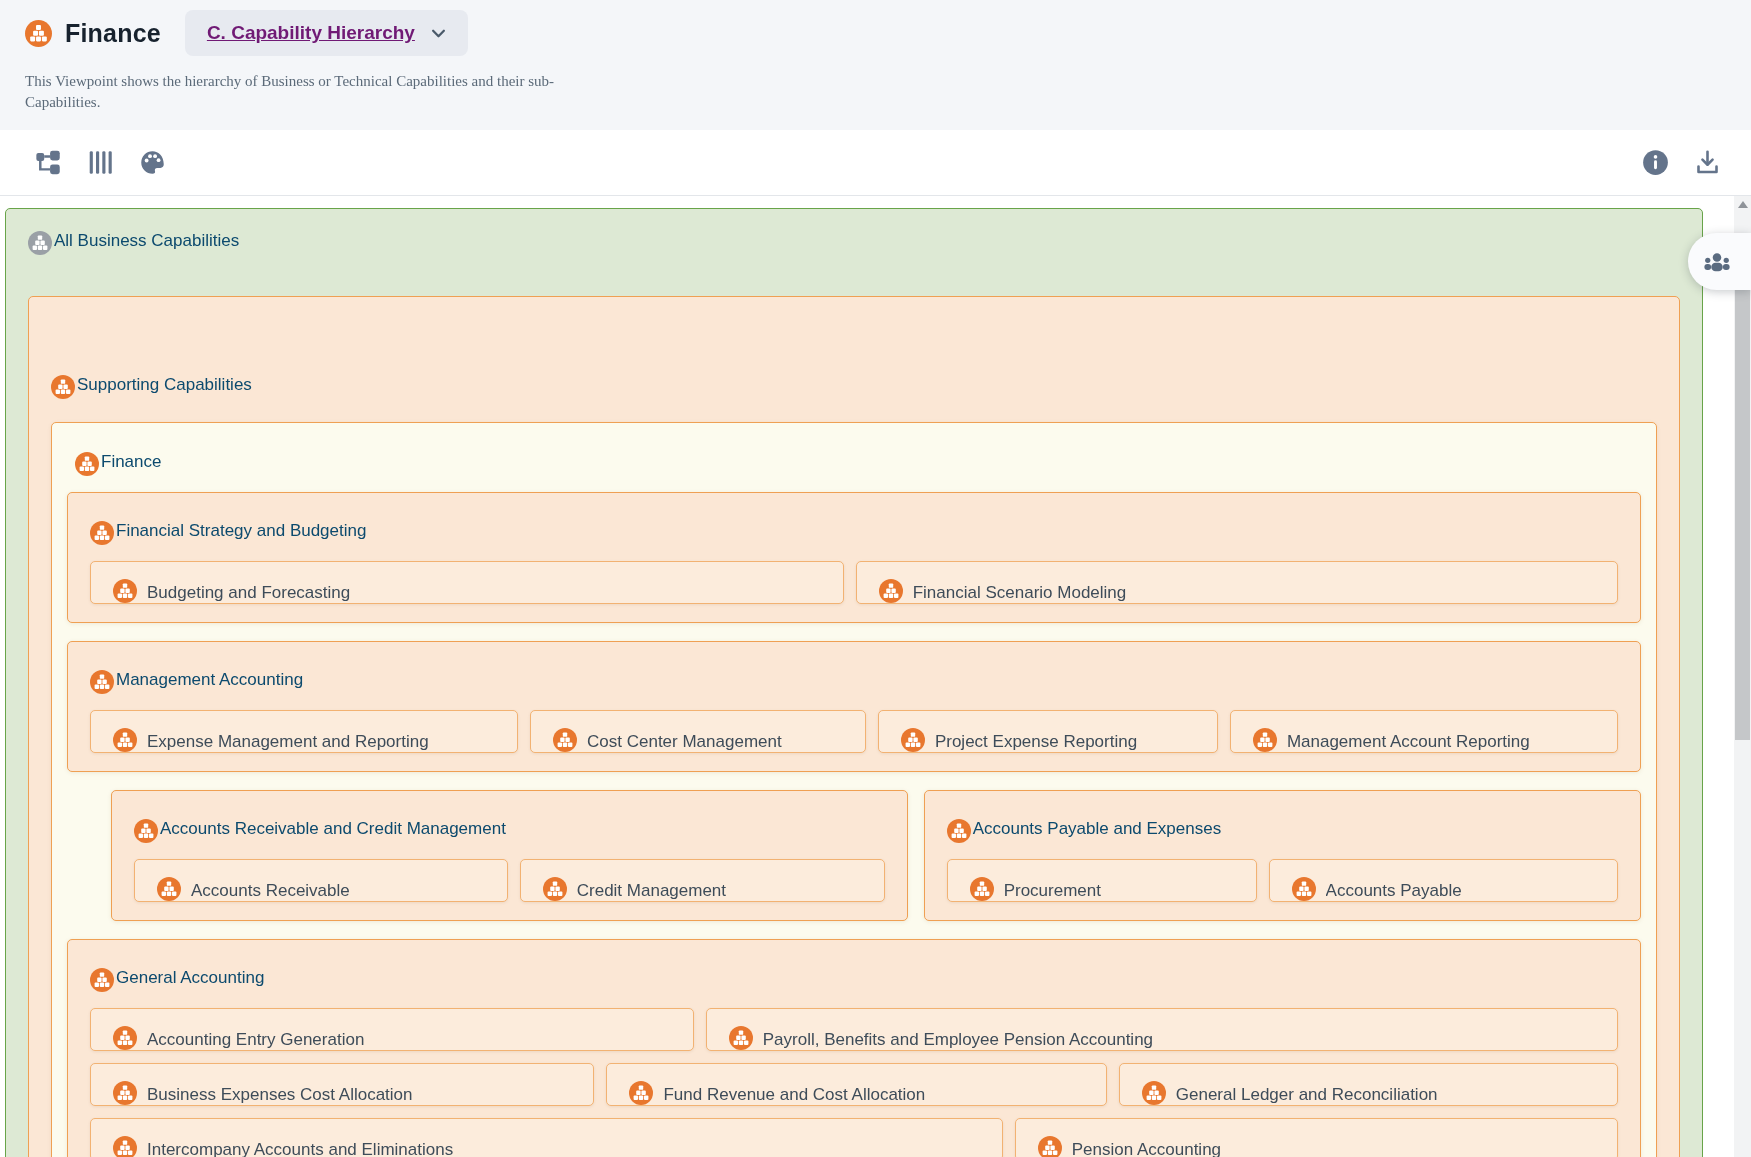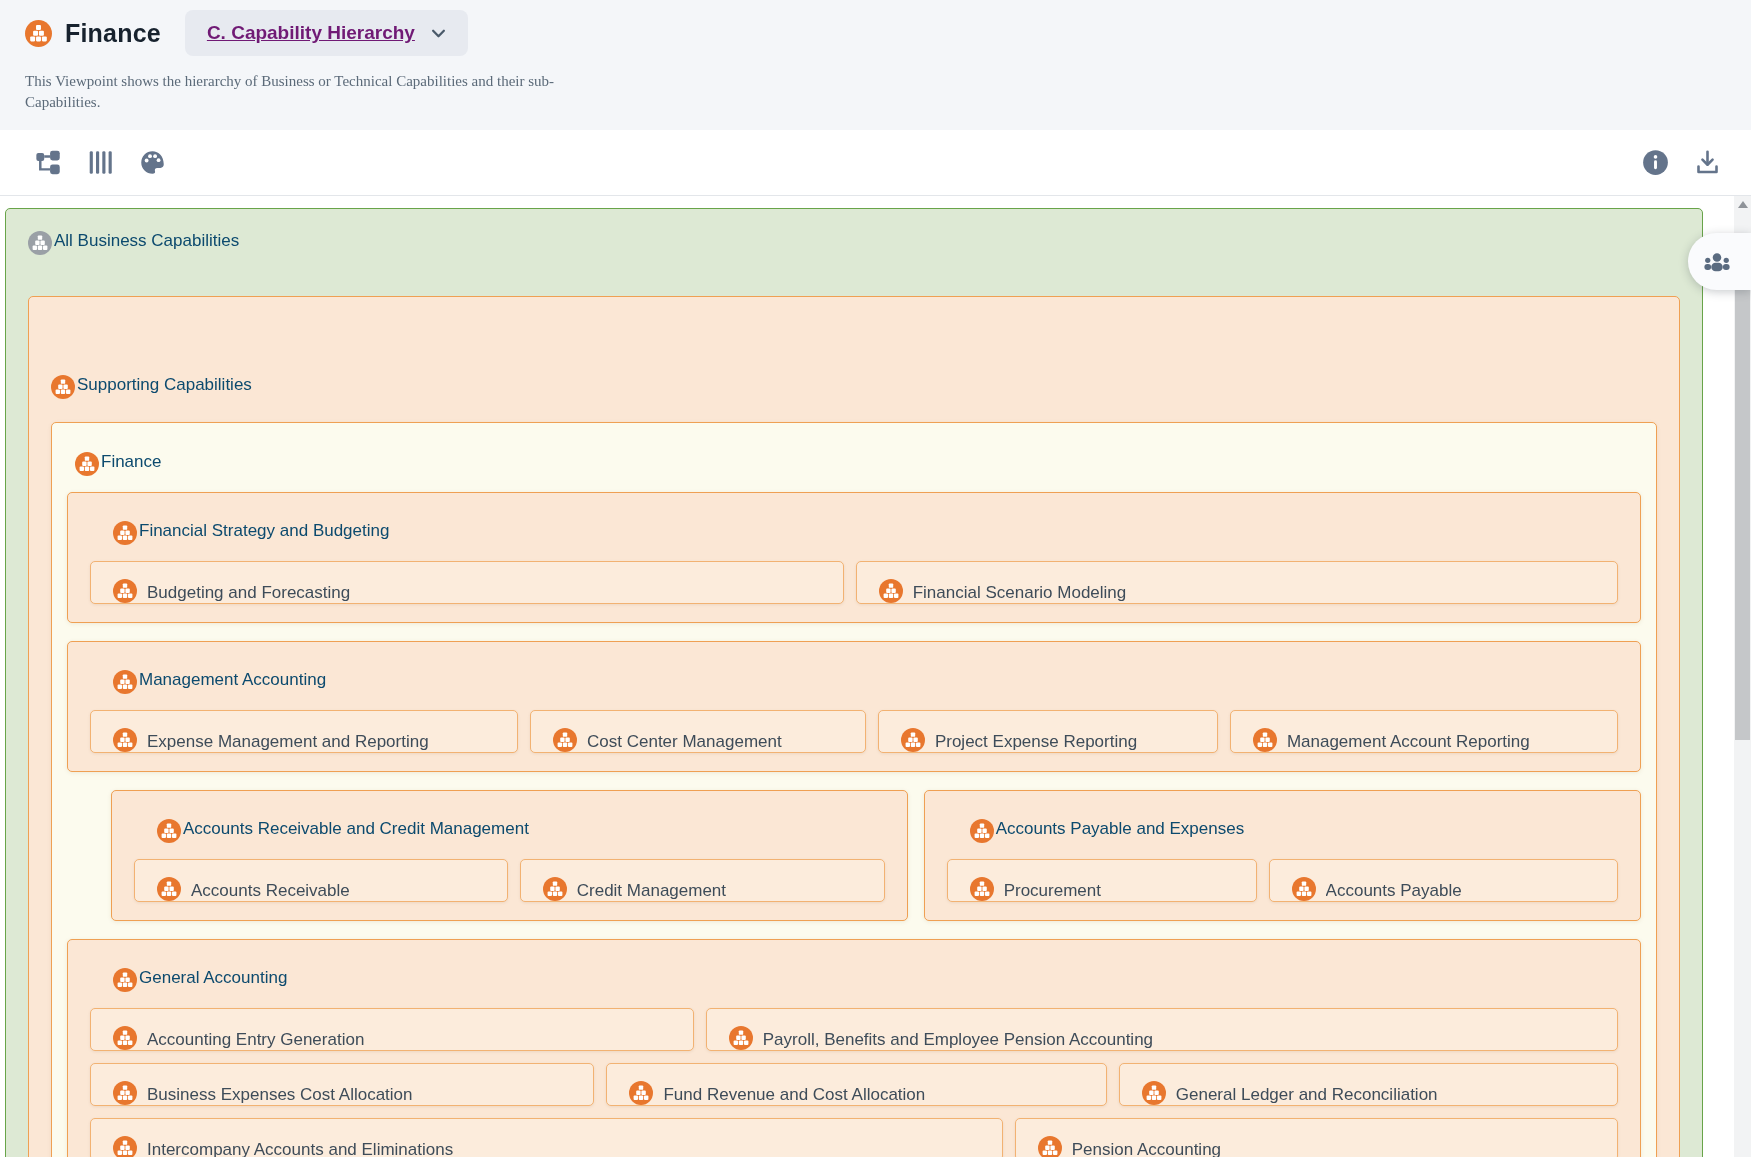--- a/index.html
+++ b/index.html
@@ -59,21 +59,21 @@
     padding:29px 15px 15px; height:1200px;
     box-shadow:0 1px 4px rgba(120,80,30,.08);
   }
   .cream-box > .node-header { margin-left:8px; margin-bottom:16px; }
 
   .group {
     background:#fbe7d5; border:1px solid #efa053; border-radius:5px;
     padding:28px 22px 18px; margin-bottom:18px;
     box-shadow:0 1px 4px rgba(120,80,30,.10);
   }
-  .group > .node-header { margin-bottom:16px;margin-left:23px; }
+  .group > .node-header { margin-bottom:16px; }
 
   .leaf-row { display:flex; gap:12px; margin-bottom:12px; }
   .leaf-row:last-child { margin-bottom:0; }
   .pair-row { display:flex; gap:16px;padding-left:44px; }
   .pair-row .group { margin-bottom:0; flex-basis:0; min-width:0; }
   .pair-row + .group, .group + .group, .group + .pair-row, .pair-row + .pair-row { }
 
   .leaf {
     flex-basis:0; min-width:0; height:43px; cursor:pointer;
     background:#fcecdc; border:1px solid #f2b272; border-radius:5px;

